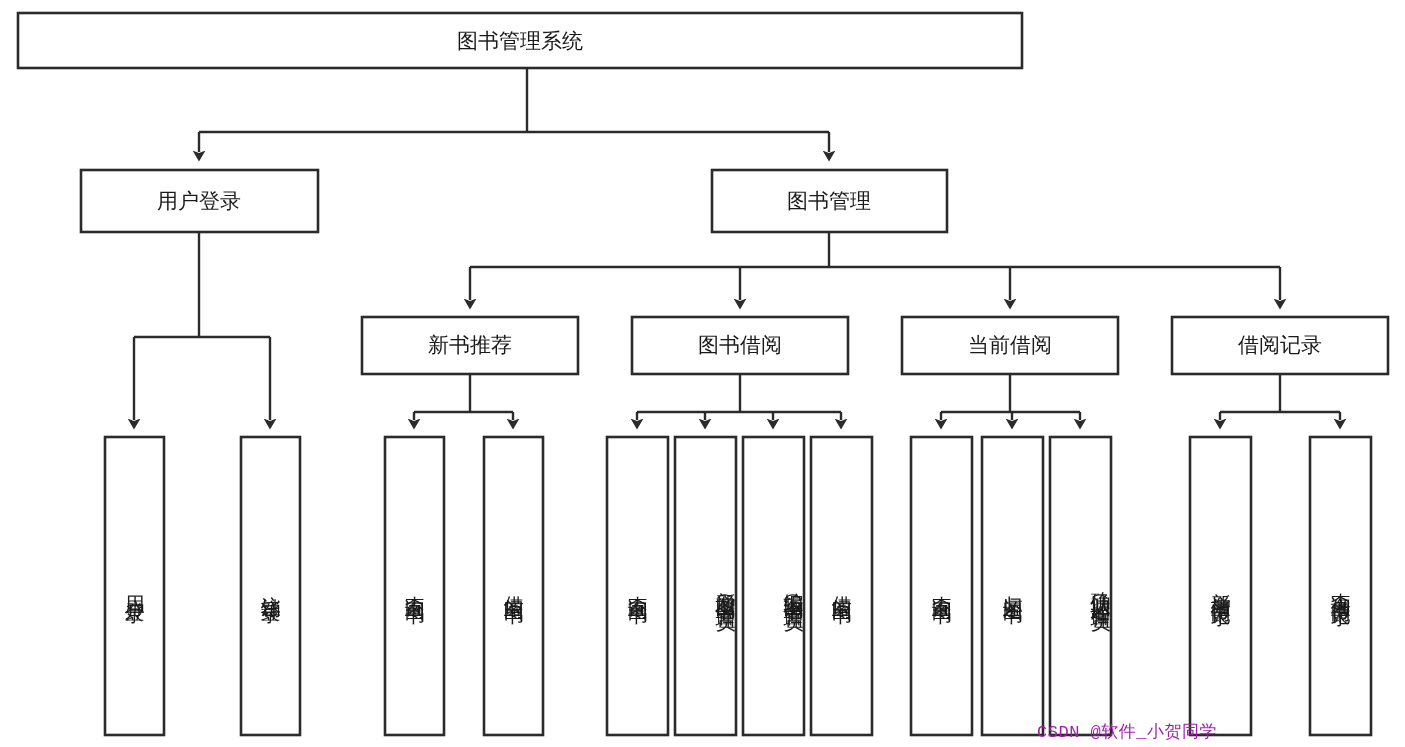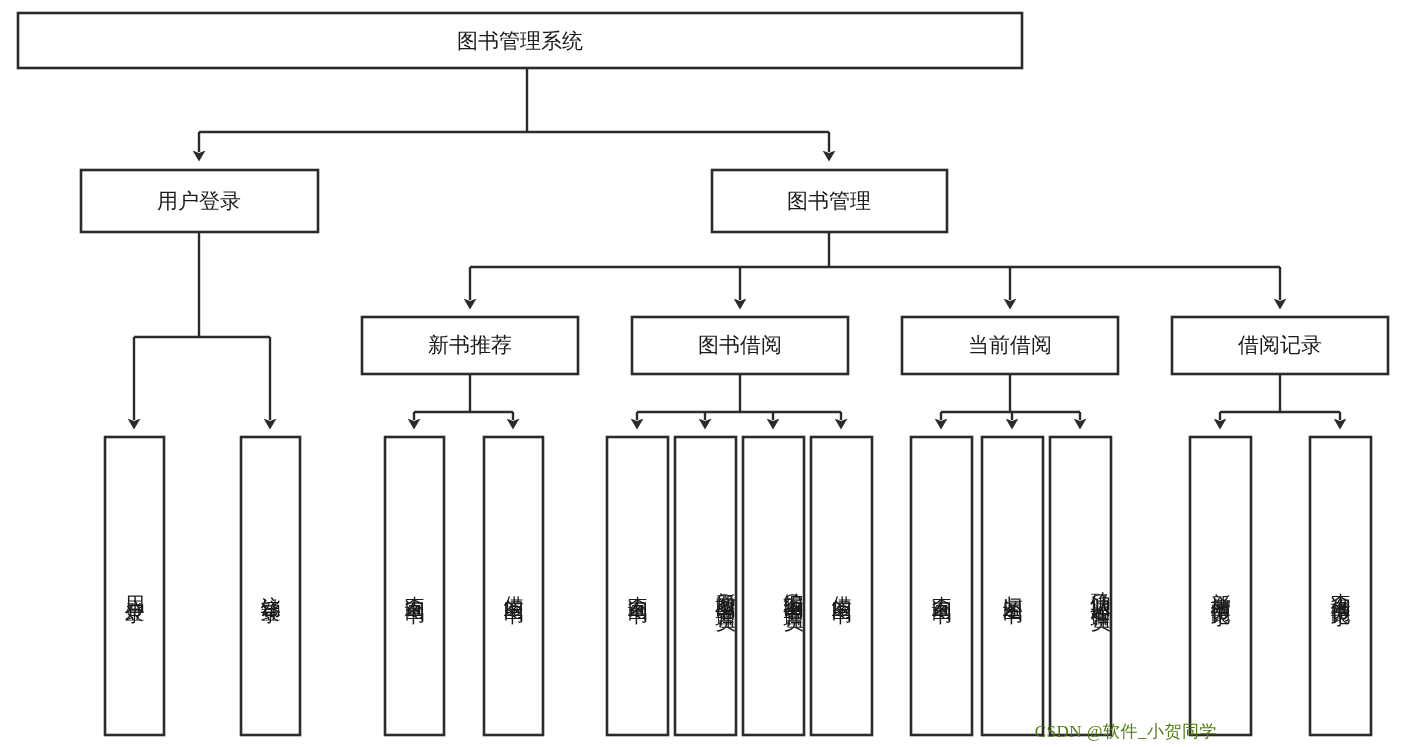--- a/index.html
+++ b/index.html
@@ -64,23 +64,23 @@
     align-items: center;
     justify-content: center;
     text-align: center;
     white-space: nowrap;
     pointer-events: none;
   }
   .watermark {
     position: absolute;
     right: 8px;
     bottom: 4px;
-    font-family: Liberation Serif, serif;
+    font-family: Liberation Mono, monospace;
     font-size: 17px;
-    color: #4d7c0f;
+    color: #a21caf;
     letter-spacing: 0.5px;
     white-space: nowrap;
   }
 </style>
 </head>
 <body>
 
 <div id="diagram-root">
 
   <svg class="tree-canvas" viewBox="0 0 1405 747">

